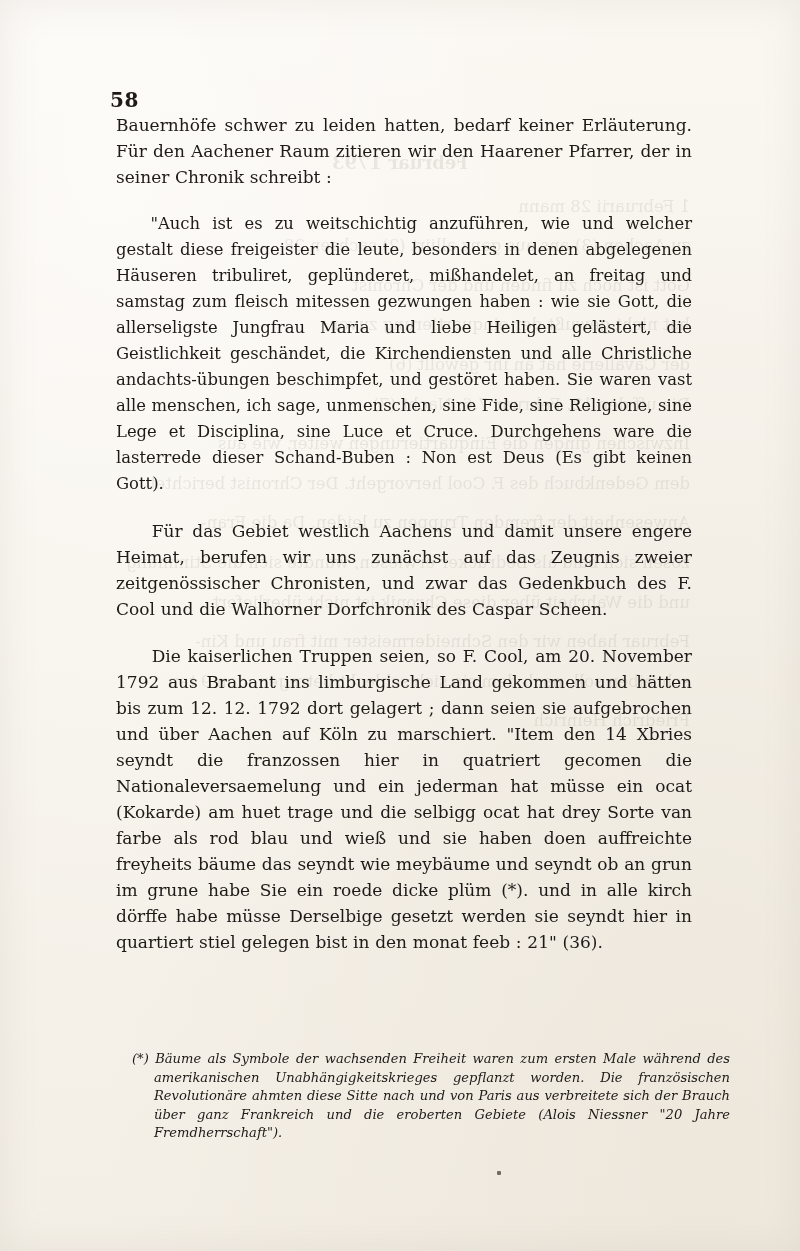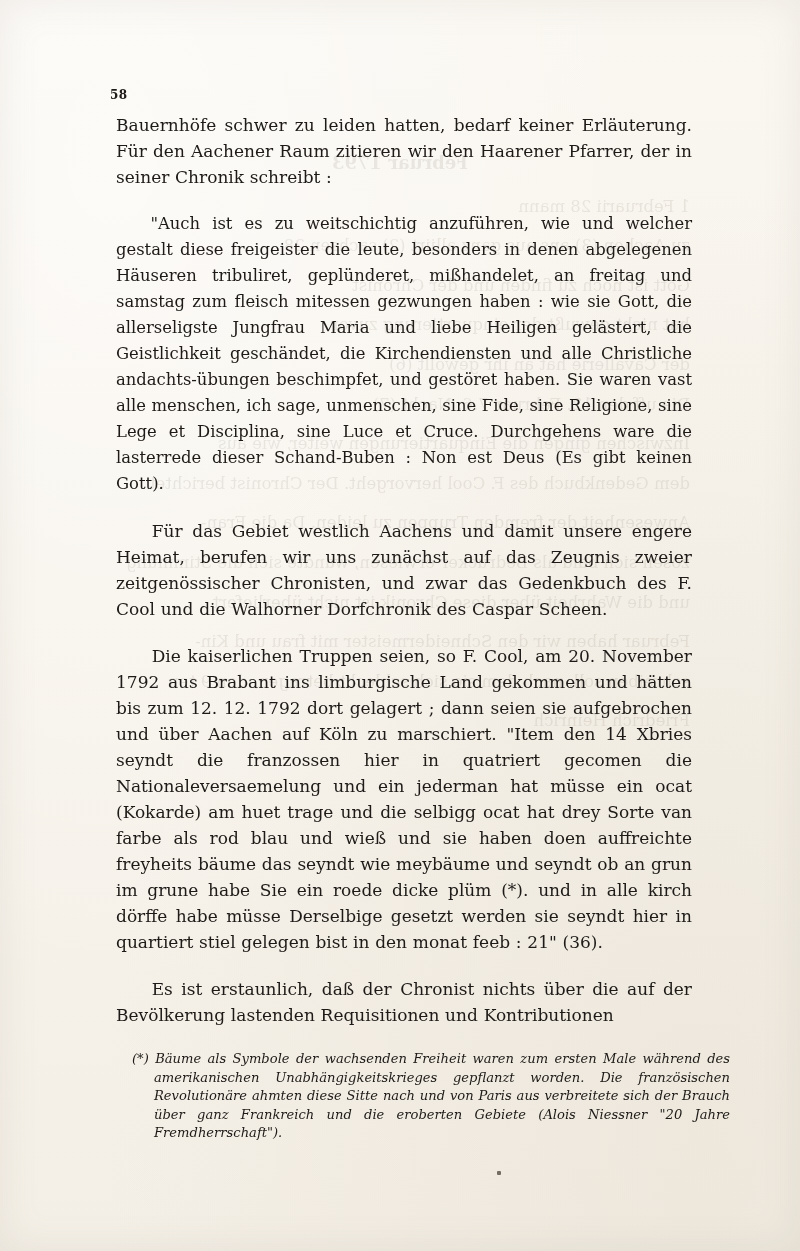--- a/index.html
+++ b/index.html
@@ -52,21 +52,21 @@
 
   .content {
     position: relative;
     z-index: 2;
   }
 
   .folio {
     position: absolute;
     left: 110px;
     top: 88px;
-    font-size: 12px;
+    font-size: 20px;
     font-weight: bold;
     letter-spacing: 0.5px;
   }
 
   .textblock {
     position: absolute;
     left: 116px;
     top: 112px;
     width: 576px;
   }
@@ -171,21 +171,20 @@
       <p class="body">Bauernhöfe schwer zu leiden hatten, bedarf keiner Erläuterung. Für den Aachener Raum zitieren wir den Haarener Pfarrer, der in seiner Chronik schreibt :</p>
 
       <div class="quote">
         <p>"Auch ist es zu weitschichtig anzuführen, wie und welcher gestalt diese freigeister die leute, besonders in denen abgelegenen Häuseren tribuliret, geplünderet, mißhandelet, an freitag und samstag zum fleisch mitessen gezwungen haben : wie sie Gott, die allerseligste Jungfrau Maria und liebe Heiligen gelästert, die Geistlichkeit geschändet, die Kirchendiensten und alle Christliche andachts-übungen beschimpfet, und gestöret haben. Sie waren vast alle menschen, ich sage, unmenschen, sine Fide, sine Religione, sine Lege et Disciplina, sine Luce et Cruce. Durchgehens ware die lasterrede dieser Schand-Buben : Non est Deus (Es gibt keinen Gott).</p>
       </div>
 
       <p class="body indent gap-top">Für das Gebiet westlich Aachens und damit unsere engere Heimat, berufen wir uns zunächst auf das Zeugnis zweier zeitgenössischer Chronisten, und zwar das Gedenkbuch des F. Cool und die Walhorner Dorfchronik des Caspar Scheen.</p>
 
       <p class="body indent gap-top">Die kaiserlichen Truppen seien, so F. Cool, am 20. November 1792 aus Brabant ins limburgische Land gekommen und hätten bis zum 12. 12. 1792 dort gelagert ; dann seien sie aufgebrochen und über Aachen auf Köln zu marschiert. "Item den 14 Xbries seyndt die franzossen hier in quatriert gecomen die Nationaleversaemelung und ein jederman hat müsse ein ocat (Kokarde) am huet trage und die selbigg ocat hat drey Sorte van farbe als rod blau und wieß und sie haben doen auffreichte freyheits bäume das seyndt wie meybäume und seyndt ob an grun im grune habe Sie ein roede dicke plüm (*). und in alle kirch dörffe habe müsse Derselbige gesetzt werden sie seyndt hier in quartiert stiel gelegen bist in den monat feeb : 21" (36).</p>
 
-      <p class="body indent gap-top">Es ist erstaunlich, daß der Chronist nichts über die auf der Bevölkerung lastenden Requisitionen und Kontributionen</p>
 
     </div>
 
     <div class="footnote">
       <span class="marker">(*) </span>
       <span>Bäume als Symbole der wachsenden Freiheit waren zum ersten Male während des amerikanischen Unabhängigkeitskrieges gepflanzt worden. Die französischen Revolutionäre ahmten diese Sitte nach und von Paris aus verbreitete sich der Brauch über ganz Frankreich und die eroberten Gebiete (Alois Niessner "20 Jahre Fremdherrschaft").</span>
     </div>
 
   </div>
 

